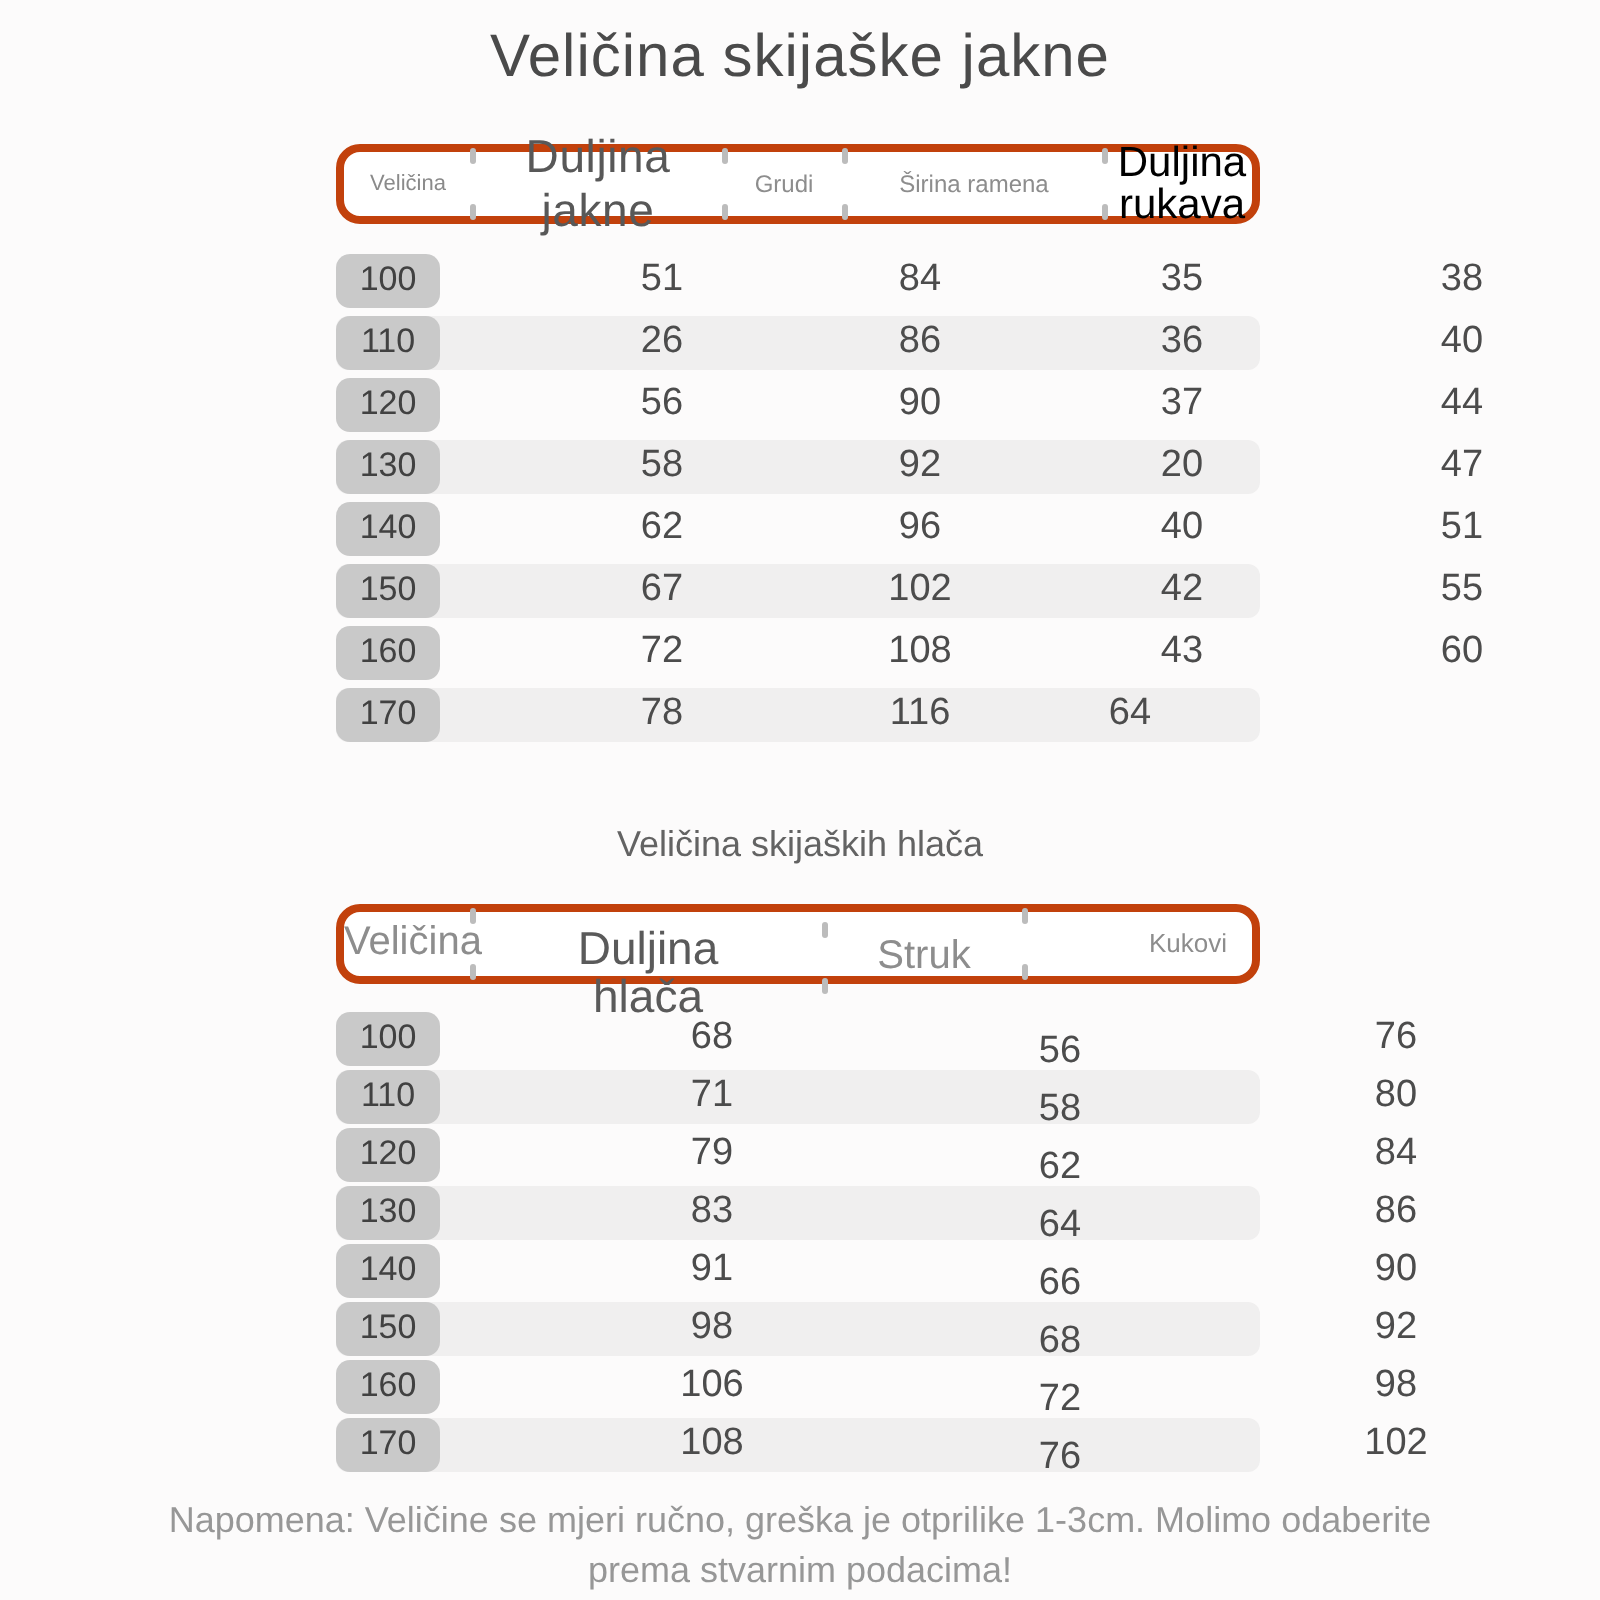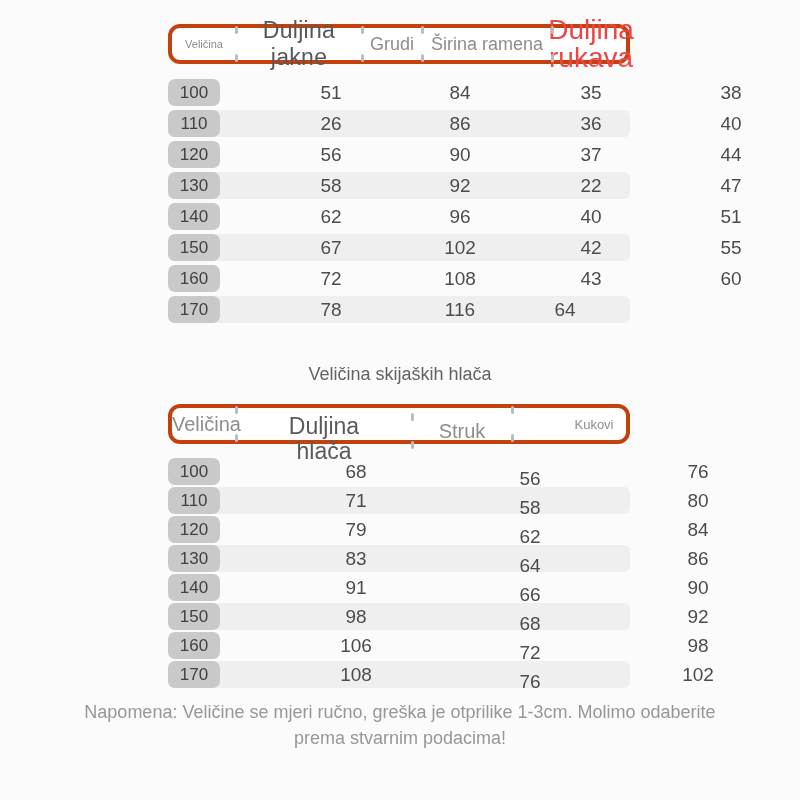--- a/index.html
+++ b/index.html
@@ -63,22 +63,22 @@
   .t1 .c3 { width: 130px; }
   .t1 .c4 { width: 78px; }
   
   .t2 .c0 { width: 64px; }
   .t2 .c1 { width: 176px; }
   .t2 .c2 { width: 100px; margin-top: 14px; }
   .t2 .c3 { width: 118px; padding-left: 46px; }
 
   .h-tiny  { font-size: 11px; color: #8a8a8a; }
   .h-large { font-size: 23px; color: #585858; letter-spacing: 0.3px; }
-  .h-med   { font-size: 18px; color: #8d8d8d; }
-  .h-wrap  { font-size: 28px; color: #ef4444; line-height: 1.0; }
+  .h-med   { font-size: 12px; color: #8d8d8d; }
+  .h-wrap  { font-size: 21px; color: #000000; line-height: 1.0; }
   .h-left  { justify-content: flex-start; font-size: 20px; color: #8d8d8d; white-space: nowrap; overflow: visible; }
   .h-break {
     font-size: 23px; color: #5a5a5a; line-height: 1.05;
     padding: 6px 40px 0 40px;
     align-items: flex-start;
     overflow: visible;
     z-index: 2;
   }
 
   
@@ -131,20 +131,21 @@
     font-size: 18px;
     line-height: 1.4;
     color: #979797;
   }
 </style>
 </head>
 <body>
 
 <div class="page">
 
+  <h1 class="main-title">Veličina skijaške jakne</h1>
 
   <section class="table-block t1" style="margin-top:24px;">
     <div class="size-header">
       <div class="hcell c0 h-tiny">Veličina</div>
       <div class="hcell c1 h-large tick">Duljina jakne</div>
       <div class="hcell c2 h-med tick">Grudi</div>
       <div class="hcell c3 h-med tick">Širina ramena</div>
       <div class="hcell c4 h-wrap tick">Duljina rukava</div>
     </div>
 
@@ -175,21 +176,21 @@
         <div class="cell c2">90</div>
         <div class="cell c3">37</div>
         <div class="cell c4">44</div>
       </div>
       <div class="row striped">
         <div class="cell c0 size-cell">
             <span class="badge">130</span>
           </div>
         <div class="cell c1">58</div>
         <div class="cell c2">92</div>
-        <div class="cell c3">22</div>
+        <div class="cell c3">20</div>
         <div class="cell c4">47</div>
       </div>
       <div class="row">
         <div class="cell c0 size-cell">
             <span class="badge">140</span>
           </div>
         <div class="cell c1">62</div>
         <div class="cell c2">96</div>
         <div class="cell c3">40</div>
         <div class="cell c4">51</div>

